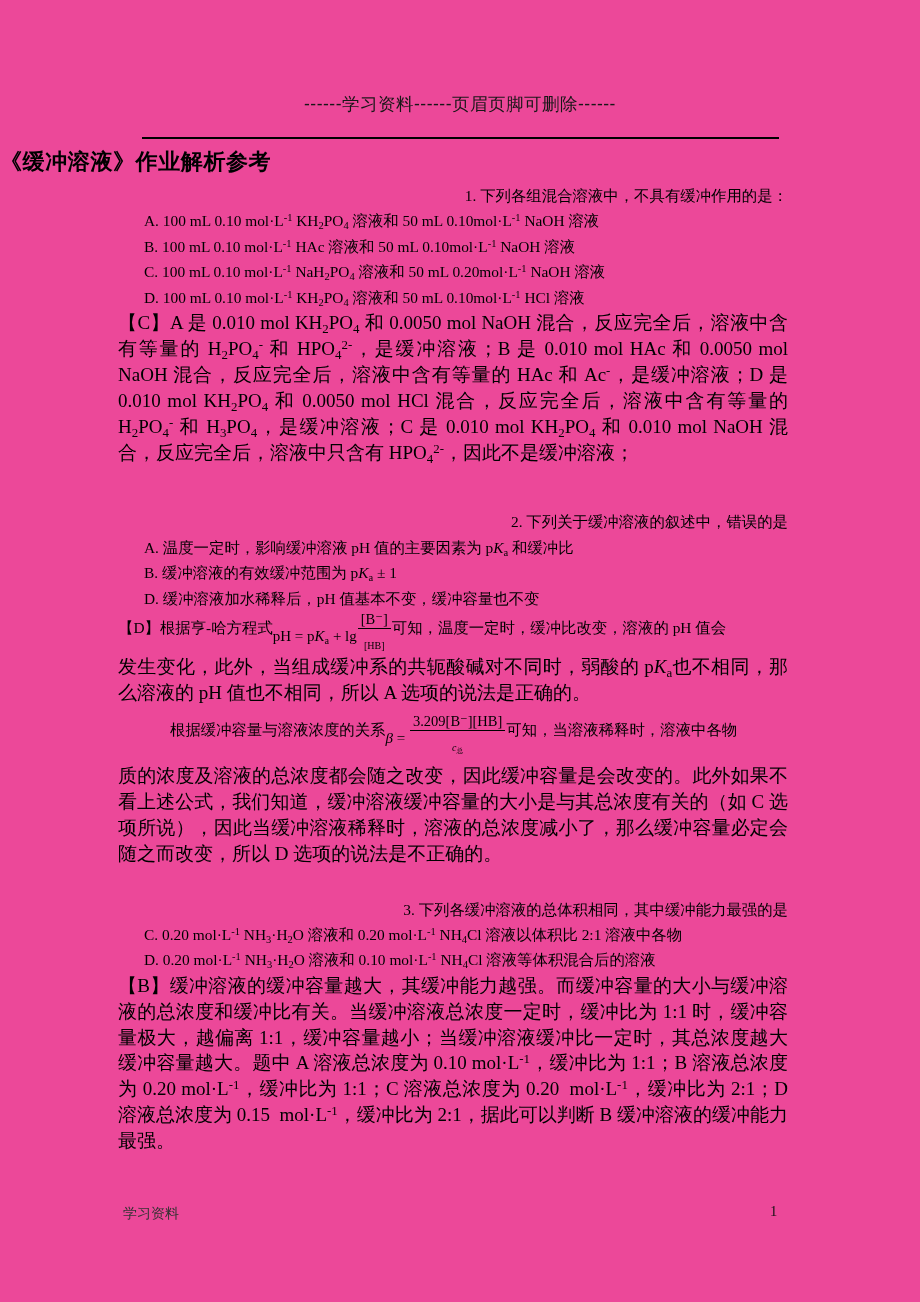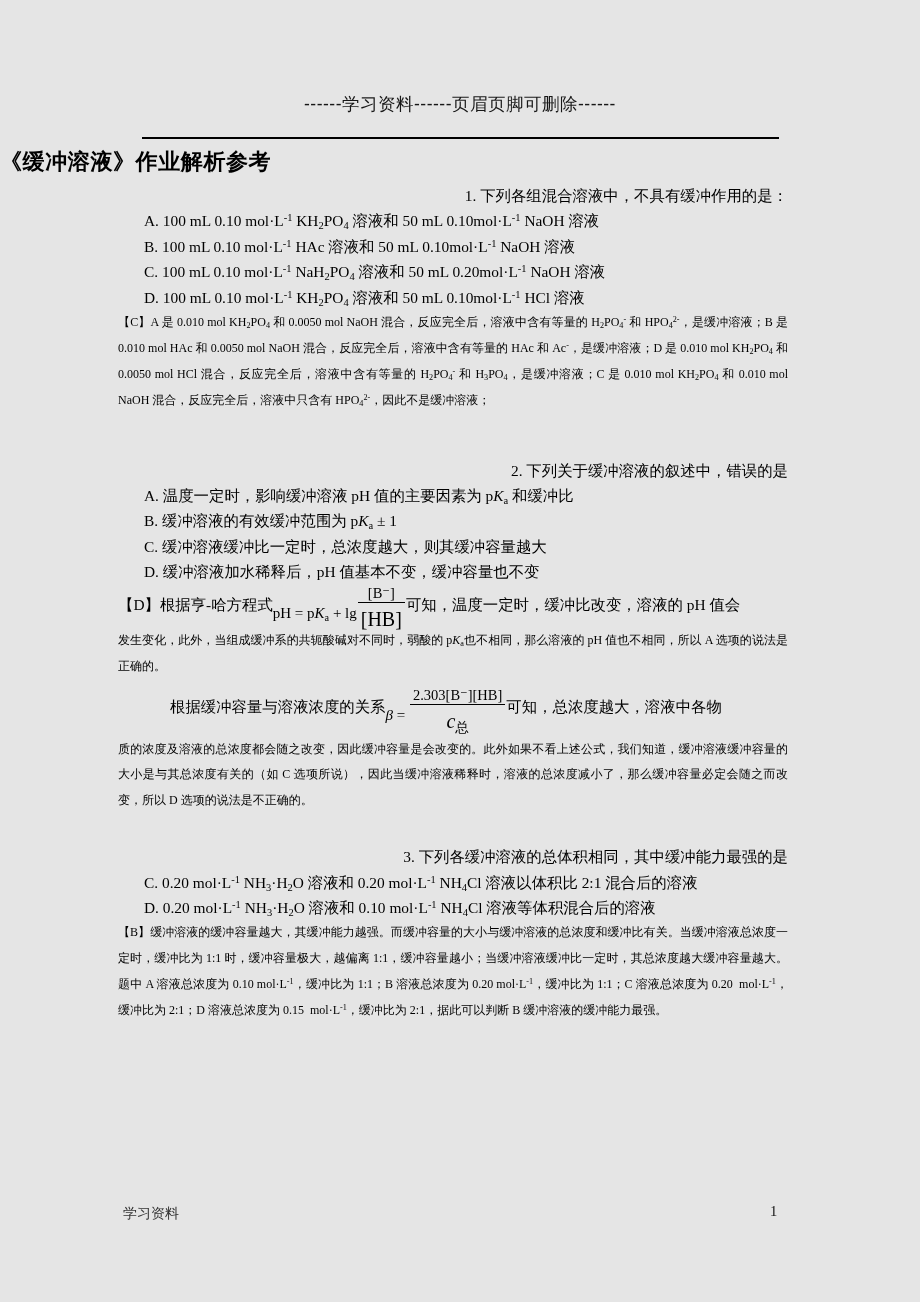--- a/index.html
+++ b/index.html
@@ -10,21 +10,21 @@
   }
   body {
     font-family: "Liberation Serif", "DejaVu Serif", serif;
     color: #000000;
   }
   .page {
     position: relative;
     width: 920px;
     height: 1302px;
     margin: 0 auto;
-    background: #e5e5e5;
+    background: #ec4899;
     overflow: hidden;
     box-sizing: border-box;
   }
 
   
   .header-note {
     position: absolute;
     top: 92px;
     left: 0;
     width: 920px;
@@ -70,21 +70,21 @@
     text-align: right;
     white-space: nowrap;
   }
   .opt {
     font-size: 15.4px;
     line-height: 25.4px;
     margin-left: 26px;
     white-space: nowrap;
   }
   .para {
-    font-size: 12px;
+    font-size: 19px;
     line-height: 25.9px;
     text-align: justify;
     text-justify: inter-ideograph;
     margin: 0;
   }
 
   .gap-sm { height: 7px; }
   .gap-md { height: 30px; }
   .gap-lg { height: 44px; }
 
@@ -109,21 +109,21 @@
   .frac .num {
     display: block;
     padding: 0 3px 0px 3px;
     border-bottom: 1.2px solid #000;
     font-size: 14.5px;
     line-height: 17px;
   }
   .frac .den {
     display: block;
     padding: 0px 3px 0 3px;
-    font-size: 20px;
+    font-size: 10px;
     line-height: 17px;
     margin-top: 8px;
   }
   .eqline {
     text-align: left;
     font-size: 15.4px;
     line-height: 25.9px;
   }
   .eq-center-block {
     margin-left: 52px;
@@ -192,56 +192,52 @@
 
     <div class="opt">
       <span>A.</span>
       <span>温度一定时，影响缓冲溶液 pH 值的主要因素为 p<span class="ital">K</span><sub>a</sub> 和缓冲比</span>
     </div>
     <div class="opt">
       <span>B.</span>
       <span>缓冲溶液的有效缓冲范围为 p<span class="ital">K</span><sub>a</sub> ± 1</span>
     </div>
     <div class="opt">
-      <span>C.</span>
-      <span>缓冲溶液缓冲比一定时，总浓度越大，则其缓冲容量越大</span>
-    </div>
-    <div class="opt">
       <span>D.</span>
       <span>缓冲溶液加水稀释后，pH 值基本不变，缓冲容量也不变</span>
     </div>
 
     <div class="eqline">
       <span>【D】</span><span>根据亨-哈方程式</span><span class="eq">pH&nbsp;=&nbsp;p<span class="ital">K</span><sub>a</sub>&nbsp;+&nbsp;lg<span class="frac"><span class="num">[B⁻]</span><span class="den">[HB]</span></span></span><span>可知，温度一定时，缓冲比改变，溶液的 pH 值会</span>
     </div>
 
     <p class="para">
       <span>发生变化，此外，当组成缓冲系的共轭酸碱对不同时，弱酸的 p</span><span class="ital">K</span><sub>a</sub><span>也不相同，那么溶液的 pH 值也不相同，所以 A 选项的说法是正确的。</span>
     </p>
 
     <div class="gap-sm"></div>
 
     <div class="eqline eq-center-block">
-      <span>根据缓冲容量与溶液浓度的关系</span><span class="eq"><span class="ital">β</span>&nbsp;<span>=</span>&nbsp;<span class="frac"><span class="num">2.303[B⁻][HB]</span><span class="den"><span class="ital">c</span><sub>总</sub></span></span></span><span>可知，总浓度越大，溶液中各物</span>
+      <span>根据缓冲容量与溶液浓度的关系</span><span class="eq"><span class="ital">β</span>&nbsp;<span>=</span>&nbsp;<span class="frac"><span class="num">3.209[B⁻][HB]</span><span class="den"><span class="ital">c</span><sub>总</sub></span></span></span><span>可知，当溶液稀释时，溶液中各物</span>
     </div>
 
     <div class="gap-sm"></div>
 
     <p class="para">质的浓度及溶液的总浓度都会随之改变，因此缓冲容量是会改变的。此外如果不看上述公式，我们知道，缓冲溶液缓冲容量的大小是与其总浓度有关的（如 C 选项所说），因此当缓冲溶液稀释时，溶液的总浓度减小了，那么缓冲容量必定会随之而改变，所以 D 选项的说法是不正确的。</p>
 
     <div class="gap-md"></div>
 
     <div class="qstem">
       <span>3.</span>
       <span>下列各缓冲溶液的总体积相同，其中缓冲能力最强的是</span>
     </div>
 
     <div class="opt">
       <span>C.</span>
-      <span><span>0.20</span> mol·L<sup>-1</sup> NH<sub>3</sub>·H<sub>2</sub>O 溶液和 <span>0.20</span> mol·L<sup>-1</sup> NH<sub>4</sub>Cl <span>溶液以体积比 2:1 混合后的溶液</span></span>
+      <span><span>0.20</span> mol·L<sup>-1</sup> NH<sub>3</sub>·H<sub>2</sub>O 溶液和 <span>0.20</span> mol·L<sup>-1</sup> NH<sub>4</sub>Cl <span>溶液以体积比 2:1 溶液中各物</span></span>
     </div>
     <div class="opt">
       <span>D.</span>
       <span><span>0.20</span> mol·L<sup>-1</sup> NH<sub>3</sub>·H<sub>2</sub>O 溶液和 <span>0.10</span> mol·L<sup>-1</sup> NH<sub>4</sub>Cl <span>溶液等体积混合后的溶液</span></span>
     </div>
 
     <p class="para">
       <span>【B】</span><span>缓冲溶液的缓冲容量越大，其缓冲能力越强。而缓冲容量的大小与缓冲溶液的总浓度和缓冲比有关。当缓冲溶液总浓度一定时，缓冲比为 <span>1:1</span> 时，缓冲容量极大，越偏离 <span>1:1</span>，缓冲容量越小；当缓冲溶液缓冲比一定时，其总浓度越大缓冲容量越大。题中 A 溶液总浓度为 <span>0.10</span> mol·L<sup>-1</sup>，缓冲比为 <span>1:1</span>；B 溶液总浓度为 <span>0.20</span> mol·L<sup>-1</sup>，缓冲比为 <span>1:1</span>；C 溶液总浓度为 <span>0.20</span>&nbsp; mol·L<sup>-1</sup>，缓冲比为 <span>2:1</span>；D 溶液总浓度为 <span>0.15</span>&nbsp; mol·L<sup>-1</sup>，缓冲比为 <span>2:1</span>，据此可以判断 B 缓冲溶液的缓冲能力最强。</span>
     </p>
 

